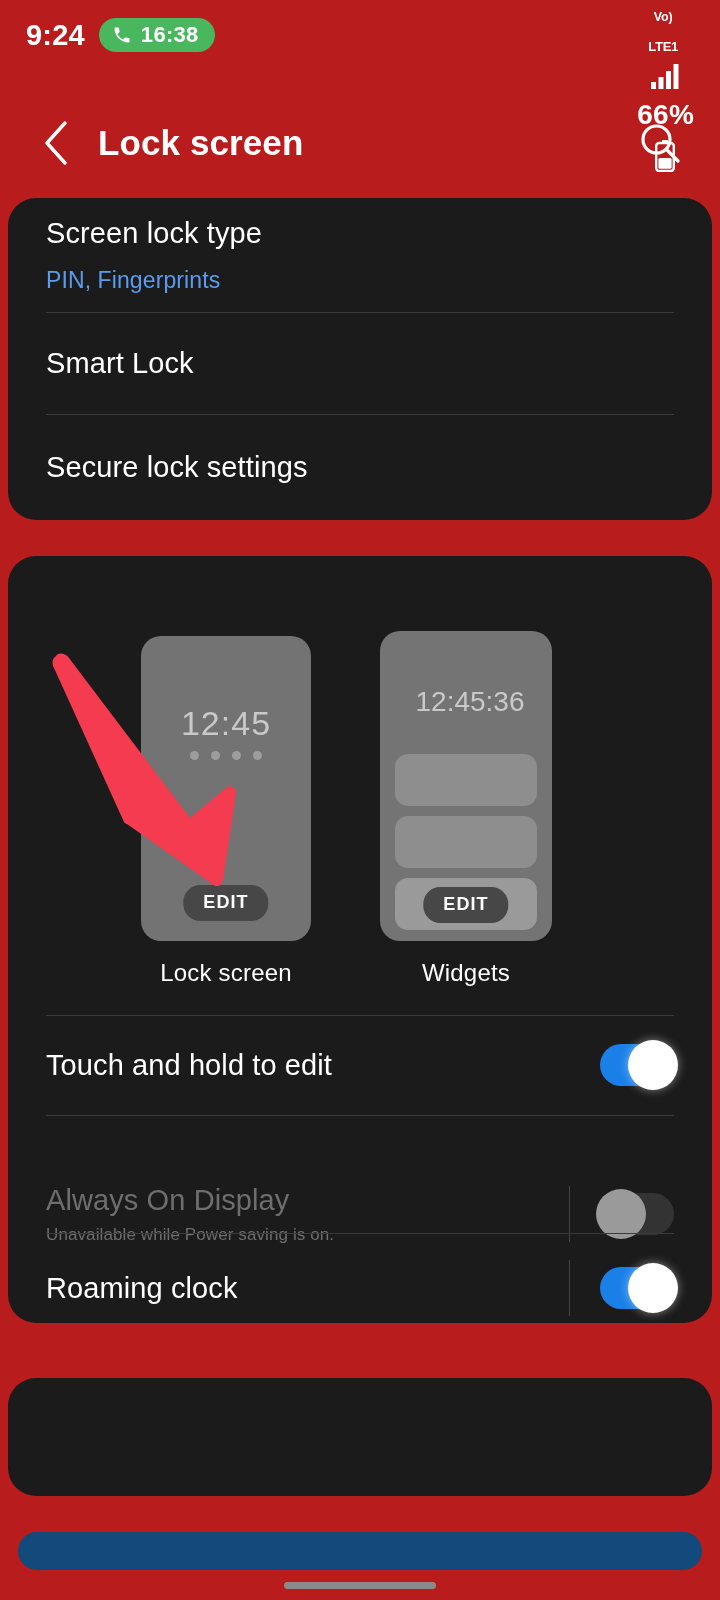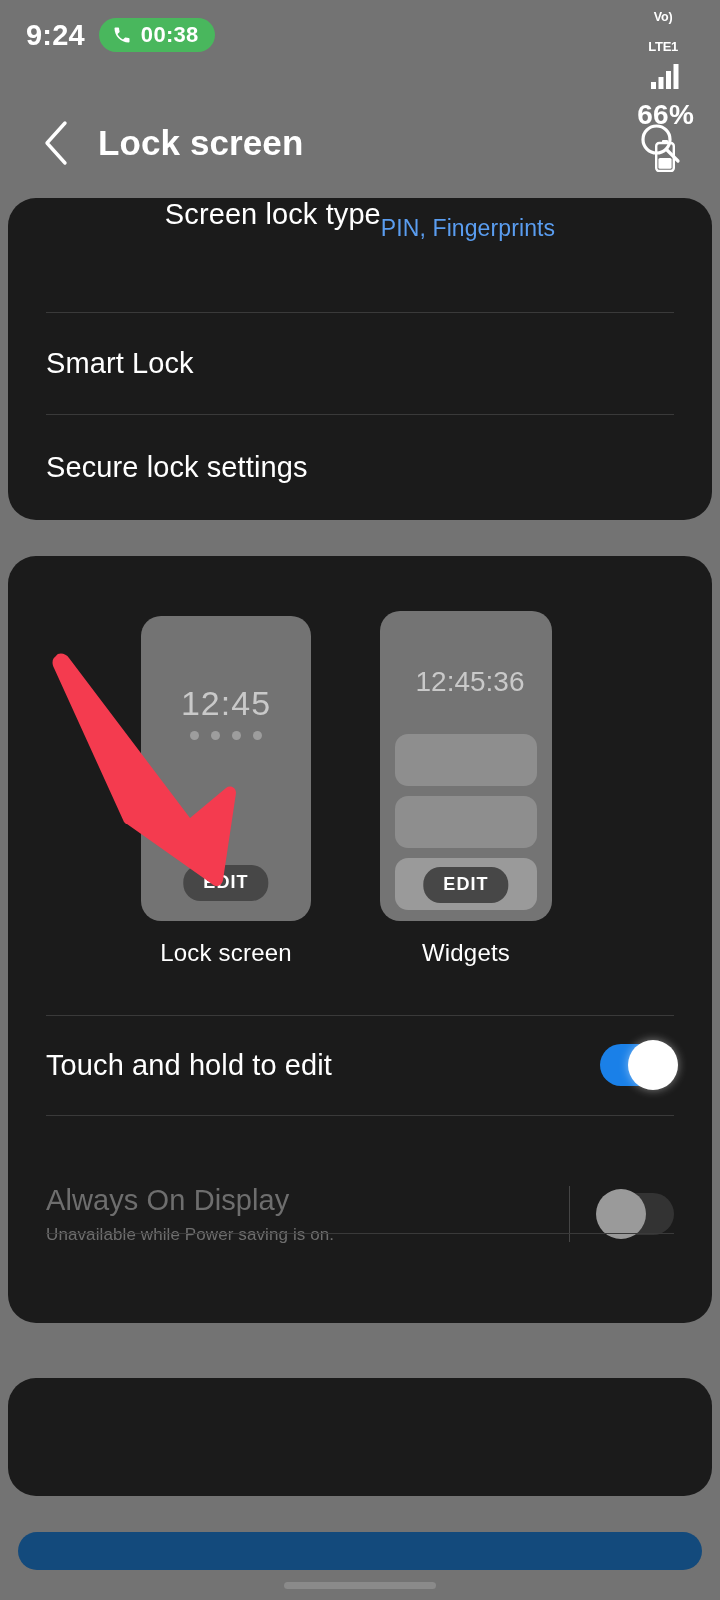--- a/index.html
+++ b/index.html
@@ -2,21 +2,21 @@
 <html><head>
 <meta charset="utf-8">
 <style>
   * { margin:0; padding:0; box-sizing:border-box; }
   html, body {
     width:720px; height:1600px;
     background:#000;
     font-family:"Liberation Sans", sans-serif;
     overflow:hidden;
   }
-  .phone { position:relative; width:720px; height:1600px; background:#737373; }
+  .phone { position:relative; width:720px; height:1600px; background:#b91c1c; }
 
   
   .statusbar{
     position:absolute; top:0; left:0; width:720px; height:70px;
     display:flex; align-items:center; padding:0 26px;
   }
   .sb-left{ display:flex; align-items:center; gap:14px; }
   .sb-clock{ color:#fff; font-size:29px; font-weight:600; letter-spacing:.2px; }
   .call-pill{
     display:flex; align-items:center; gap:9px;
@@ -50,29 +50,29 @@
   .card-2{ top:556px; height:767px; }
   .card-3{ top:1378px; height:118px; }
 
   .row{ position:relative; padding:0 38px; display:flex; align-items:center; }
   .row-title{ color:#fff; font-size:29px; font-weight:400; letter-spacing:.1px; }
   .row-sub{ color:#5a9df0; font-size:23px; margin-top:17px; letter-spacing:.1px;}
   .divider{ position:absolute; left:38px; width:628px; height:1px; background:#3a3a3a; }
 
   
   .c1-r1{ position:absolute; top:0; left:0; width:100%; height:114px;
-          display:flex; flex-direction:row; justify-content:center; padding:0 38px; }
+          display:flex; flex-direction:column; justify-content:center; padding:0 38px; }
   .c1-d1{ top:114px; }
   .c1-r2{ position:absolute; top:114px; left:0; width:100%; height:102px; }
   .c1-d2{ top:216px; }
   .c1-r3{ position:absolute; top:216px; left:0; width:100%; height:106px; }
 
   
   .preview-area{
-    position:absolute; top:556px; left:8px; width:704px; height:440px;
+    position:absolute; top:576px; left:8px; width:704px; height:440px;
   }
   .prev-wrap{ position:absolute; display:flex; flex-direction:column; align-items:center; }
   .prev-lock{ left:133px; top:60px; }
   .prev-widg{ left:372px; top:55px; }
 
   .prev-card{ position:relative; width:170px; height:305px; border-radius:20px; background:#737373; }
   .prev-card.widg{ width:172px; height:310px; background:#747474; }
 
   .prev-time{
     position:absolute; left:0; width:100%; text-align:center;
@@ -142,21 +142,21 @@
 
 <div class="phone">
 
   <div class="statusbar">
     <div class="sb-left">
       <span class="sb-clock">9:24</span>
       <div class="call-pill">
         <svg class="ph" viewBox="0 0 24 24">
           <path fill="#ffffff" d="M6.6 10.8c1.4 2.8 3.8 5.1 6.6 6.6l2.2-2.2c.3-.3.7-.4 1-.2 1.1.4 2.4.6 3.6.6.6 0 1 .4 1 1V20c0 .6-.4 1-1 1-9.4 0-17-7.6-17-17 0-.6.4-1 1-1h3.5c.6 0 1 .4 1 1 0 1.3.2 2.5.6 3.6.1.3 0 .7-.2 1l-2.3 2.2z"></path>
         </svg>
-        <span class="call-time">00:38</span>
+        <span class="call-time">16:38</span>
       </div>
     </div>
 
     <div class="sb-right">
 
       <svg width="24" height="30" viewBox="0 0 24 30">
         <path fill="#fff" d="M9 1h6v2.2h2.6c.8 0 1.4.6 1.4 1.4v22c0 .8-.6 1.4-1.4 1.4H6.4C5.6 28 5 27.4 5 26.6v-22c0-.8.6-1.4 1.4-1.4H9V1z"></path>
         <path fill="#000" d="M12 8.6l2.4 4.2h-1.5v3h-1.8v-3H9.6L12 8.6zM8.2 17.5l1.4 2.4-1.3 2.3-1.4-2.4 1.3-2.3zM15.8 17.5l1.3 2.3-1.4 2.4-1.3-2.3 1.4-2.4z"></path>
       </svg>
 
@@ -249,20 +249,31 @@
       </div>
       <div class="tright">
         <div class="vline"></div>
         <div class="switch off">
           <div class="knob"></div>
         </div>
       </div>
     </div>
 
     <div class="divider tg-div3" style="top:677px;"></div>
+    <div class="trow tg-row3" style="top:677px;height:110px;">
+      <div class="txts">
+        <span class="t-title">Roaming clock</span>
+      </div>
+      <div class="tright">
+        <div class="vline"></div>
+        <div class="switch on">
+          <div class="knob"></div>
+        </div>
+      </div>
+    </div>
   </div>
 
   <div class="preview-area">
 
     <div class="prev-wrap prev-lock">
       <div class="prev-card">
         <div class="prev-time">12:45</div>
         <div class="prev-dots">
           <i></i>
           <i></i>

